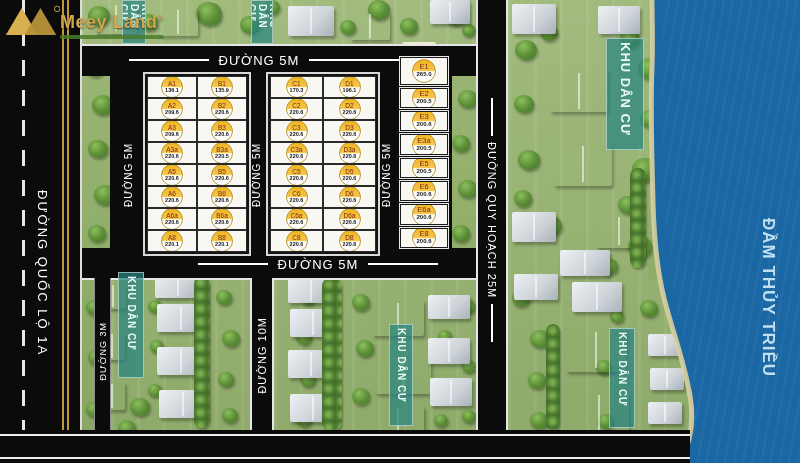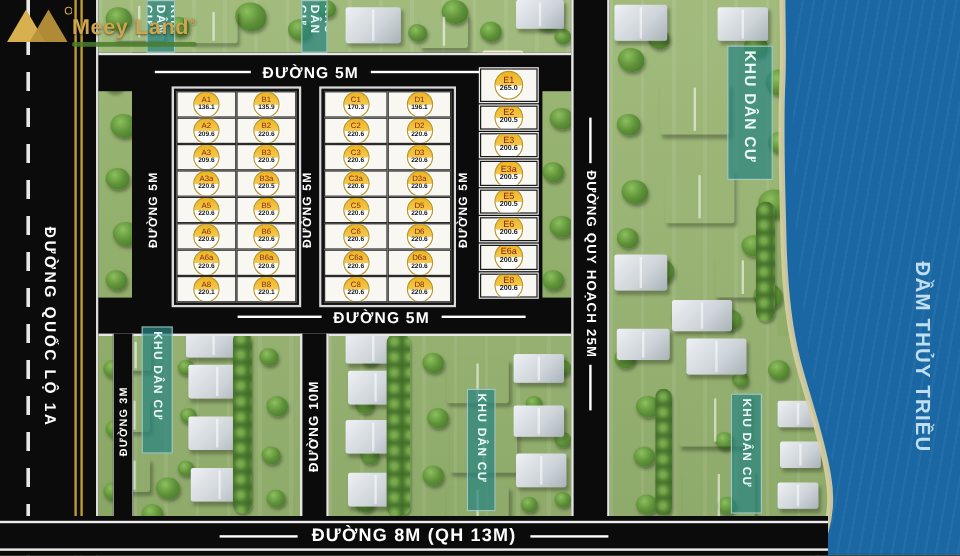--- a/index.html
+++ b/index.html
@@ -43,21 +43,21 @@
   #grid-bg{left:110px;top:44px;width:288px;height:236px;}
   #road-top{left:82px;top:44px;width:394px;height:32px;border-top:2px solid #e6e6e6;}
   #road-below{left:82px;top:248px;width:394px;height:32px;border-bottom:2px solid #e6e6e6;}
   #e-backing{left:396px;top:54px;width:56px;height:198px;}
   #road-right{left:476px;top:0;width:32px;height:432px;border-left:2px solid #e6e6e6;border-right:2px solid #e6e6e6;}
   #road-bottom{left:0;top:430px;width:690px;height:33px;}
   #road-bottom .edge{position:absolute;left:0;right:0;height:2px;background:#ededed;}
   #road-3m{left:94px;top:278px;width:17px;height:152px;border-left:1px solid rgba(255,255,255,.55);border-right:1px solid rgba(255,255,255,.55);}
   #road-10m{left:250px;top:278px;width:24px;height:152px;border-left:2px solid #e6e6e6;border-right:2px solid #e6e6e6;}
   
-  .rlabel{position:absolute;z-index:6;color:#fff;font-weight:bold;display:flex;align-items:center;justify-content:center;}
+  .rlabel{position:absolute;z-index:6;color:#fff;font-weight:normal;display:flex;align-items:center;justify-content:center;}
   .rlabel .dash{height:2px;background:#fff;}
   .vdown{writing-mode:vertical-rl;}
   .vup{writing-mode:vertical-rl;transform:rotate(180deg);}
   #lbl-top5m{left:82px;top:44px;width:394px;height:32px;font-size:13px;letter-spacing:1px;gap:10px;}
   #lbl-below5m{left:160px;top:248px;width:316px;height:32px;font-size:13px;letter-spacing:1px;gap:10px;}
   #lbl-v1{left:110px;top:108px;width:36px;height:134px;font-size:10px;letter-spacing:1px;}
   #lbl-v2{left:245px;top:108px;width:23px;height:134px;font-size:10px;letter-spacing:1px;}
   #lbl-v3{left:374px;top:108px;width:24px;height:134px;font-size:10px;letter-spacing:1px;}
   #lbl-10m{left:250px;top:292px;width:24px;height:126px;font-size:11px;letter-spacing:1px;}
   #lbl-3m{left:94px;top:296px;width:17px;height:110px;font-size:9px;letter-spacing:1px;}
@@ -275,25 +275,20 @@
     <span class="vup">ĐƯỜNG 10M</span>
   </div>
   <div class="rlabel" id="lbl-3m">
     <span class="vup">ĐƯỜNG 3M</span>
   </div>
   <div class="rlabel" id="lbl-25m">
     <span class="vdash"></span>
     <span class="vdown">ĐƯỜNG QUY HOẠCH 25M</span>
     <span class="vdash"></span>
   </div>
-  <div class="rlabel" id="lbl-8m">
-    <span class="dash" style="width:65px"></span>
-    <span>ĐƯỜNG 8M (QH 13M)</span>
-    <span class="dash" style="width:65px"></span>
-  </div>
 
   <div class="kdc" style="left:122px;top:0;width:24px;height:44px;font-size:10px">KHU DÂN CƯ</div>
   <div class="kdc" style="left:251px;top:0;width:22px;height:44px;font-size:10px">KHU DÂN CƯ</div>
   <div class="kdc" style="left:606px;top:38px;width:38px;height:112px;font-size:13px">KHU DÂN CƯ</div>
   <div class="kdc" style="left:118px;top:272px;width:26px;height:106px;font-size:10px">KHU DÂN CƯ</div>
   <div class="kdc" style="left:389px;top:324px;width:24px;height:102px;font-size:10px">KHU DÂN CƯ</div>
   <div class="kdc" style="left:609px;top:328px;width:26px;height:100px;font-size:10px">KHU DÂN CƯ</div>
 
   <div class="panel" id="panel-ab">
       <div class="cell">

